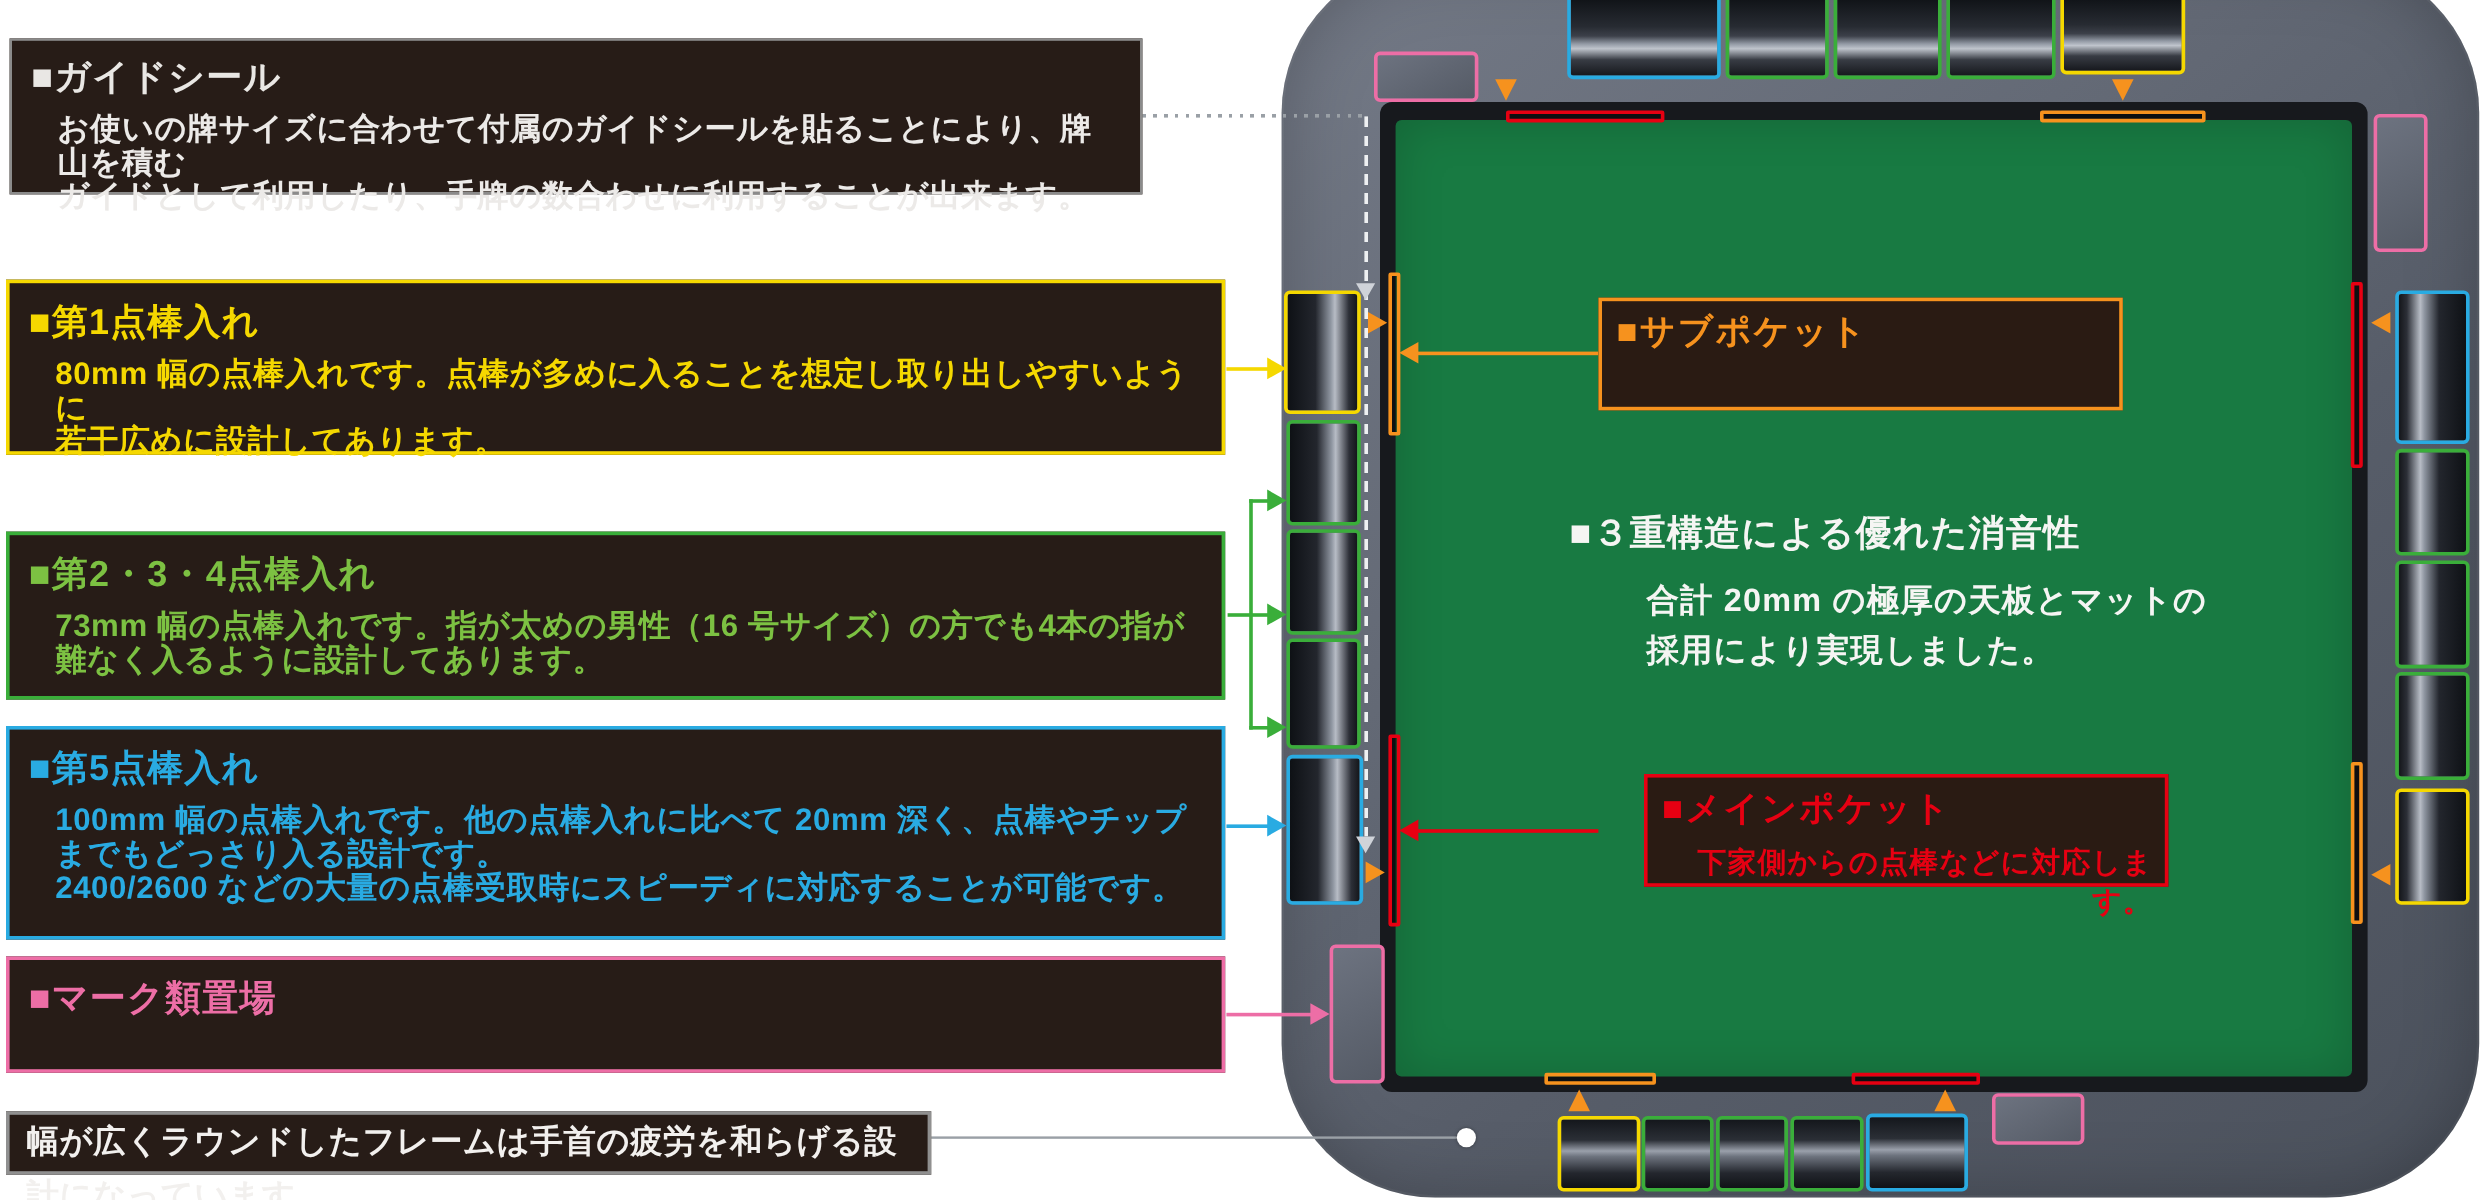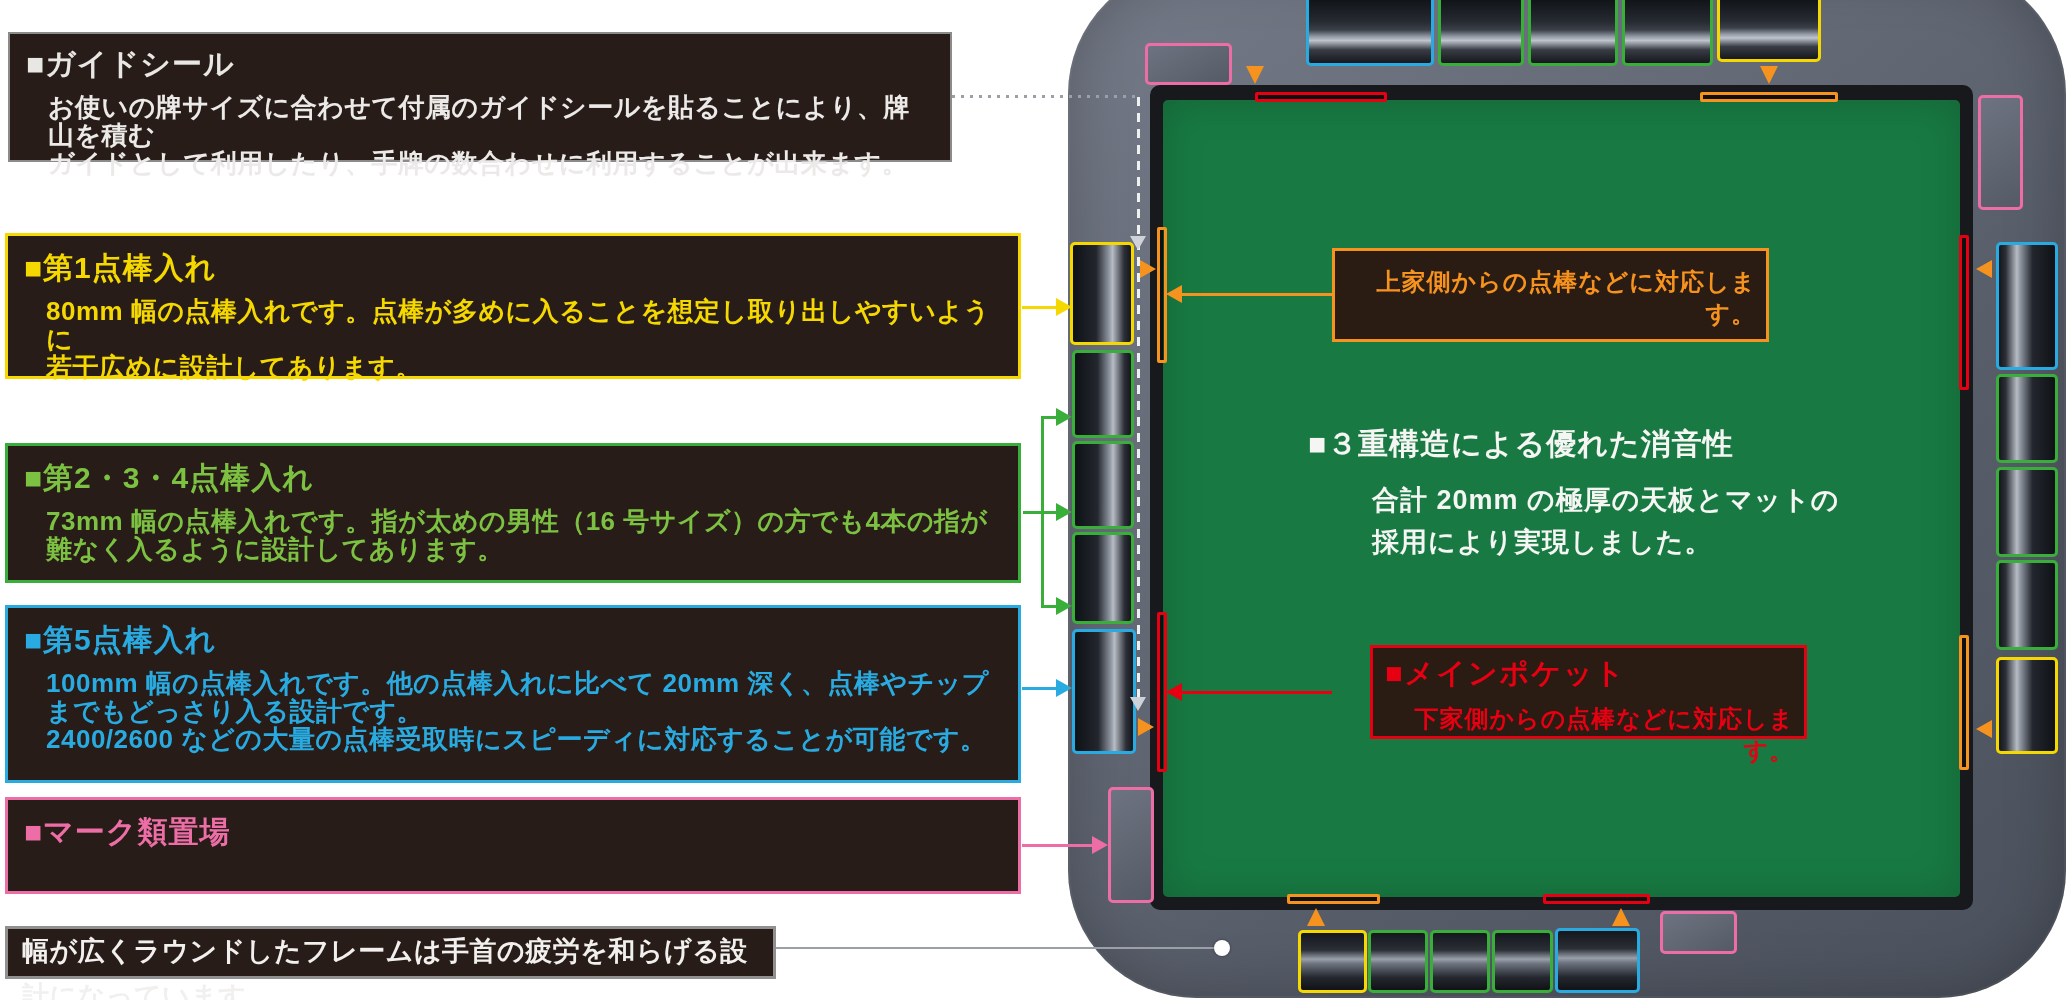--- a/index.html
+++ b/index.html
@@ -169,21 +169,21 @@
 
   <div class="co co-p" style="left:5px;top:797px;width:1016px;height:97px;">
     <div class="co-title">■マーク類置場</div>
   </div>
 
   <div class="co co-frame" style="left:5px;top:926px;width:771px;height:53px;">
     <div class="co-line">幅が広くラウンドしたフレームは手首の疲労を和らげる設計になっています。</div>
   </div>
 
   <div class="felt-box fb-orange" style="left:1332px;top:248px;width:437px;height:94px;">
-    <div class="fb-body">上家側からの点棒などに対応します。</div>
+    <div class="fb-title">■サブポケット</div>
   </div>
 
   <div class="felt-box fb-red" style="left:1332px;top:645px;width:437px;height:94px;">
     <div class="fb-title">■メインポケット</div>
     <div class="fb-body">下家側からの点棒などに対応します。</div>
   </div>
 
   <div class="silencer" style="left:1308px;top:424px;width:540px;">
     <div class="sl-title">■３重構造による優れた消音性</div>
     <div class="sl-line" style="margin-top:14px;">合計 20mm の極厚の天板とマットの</div>

